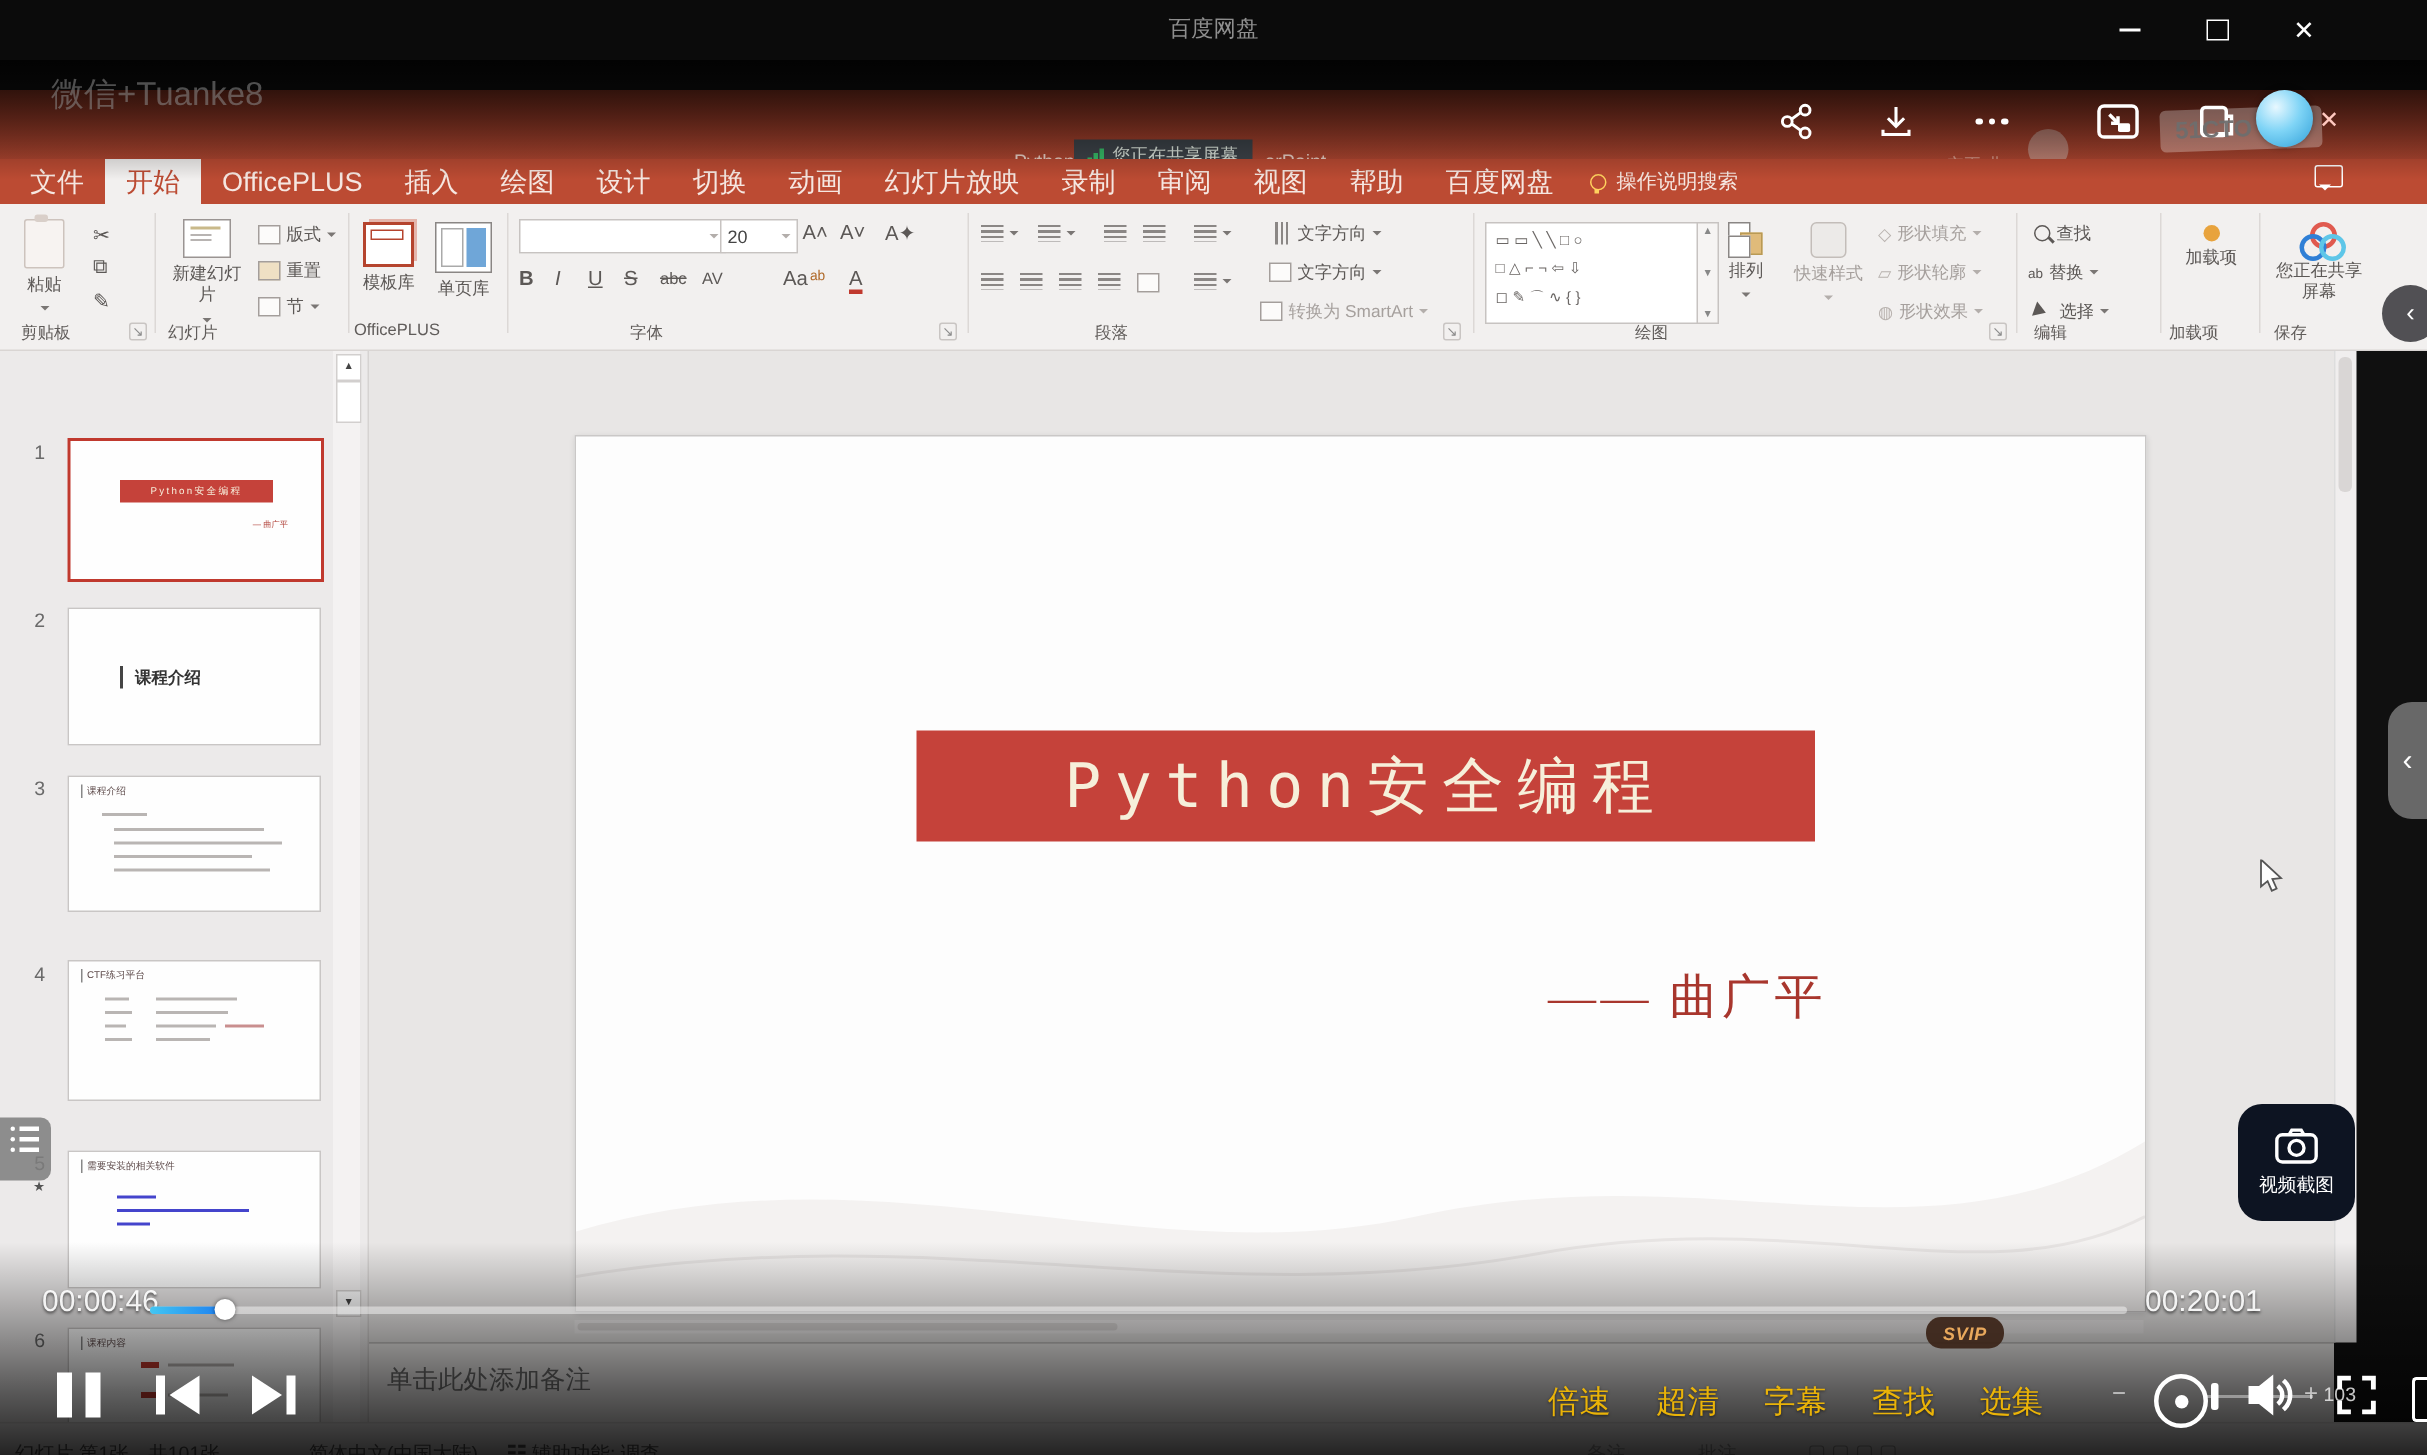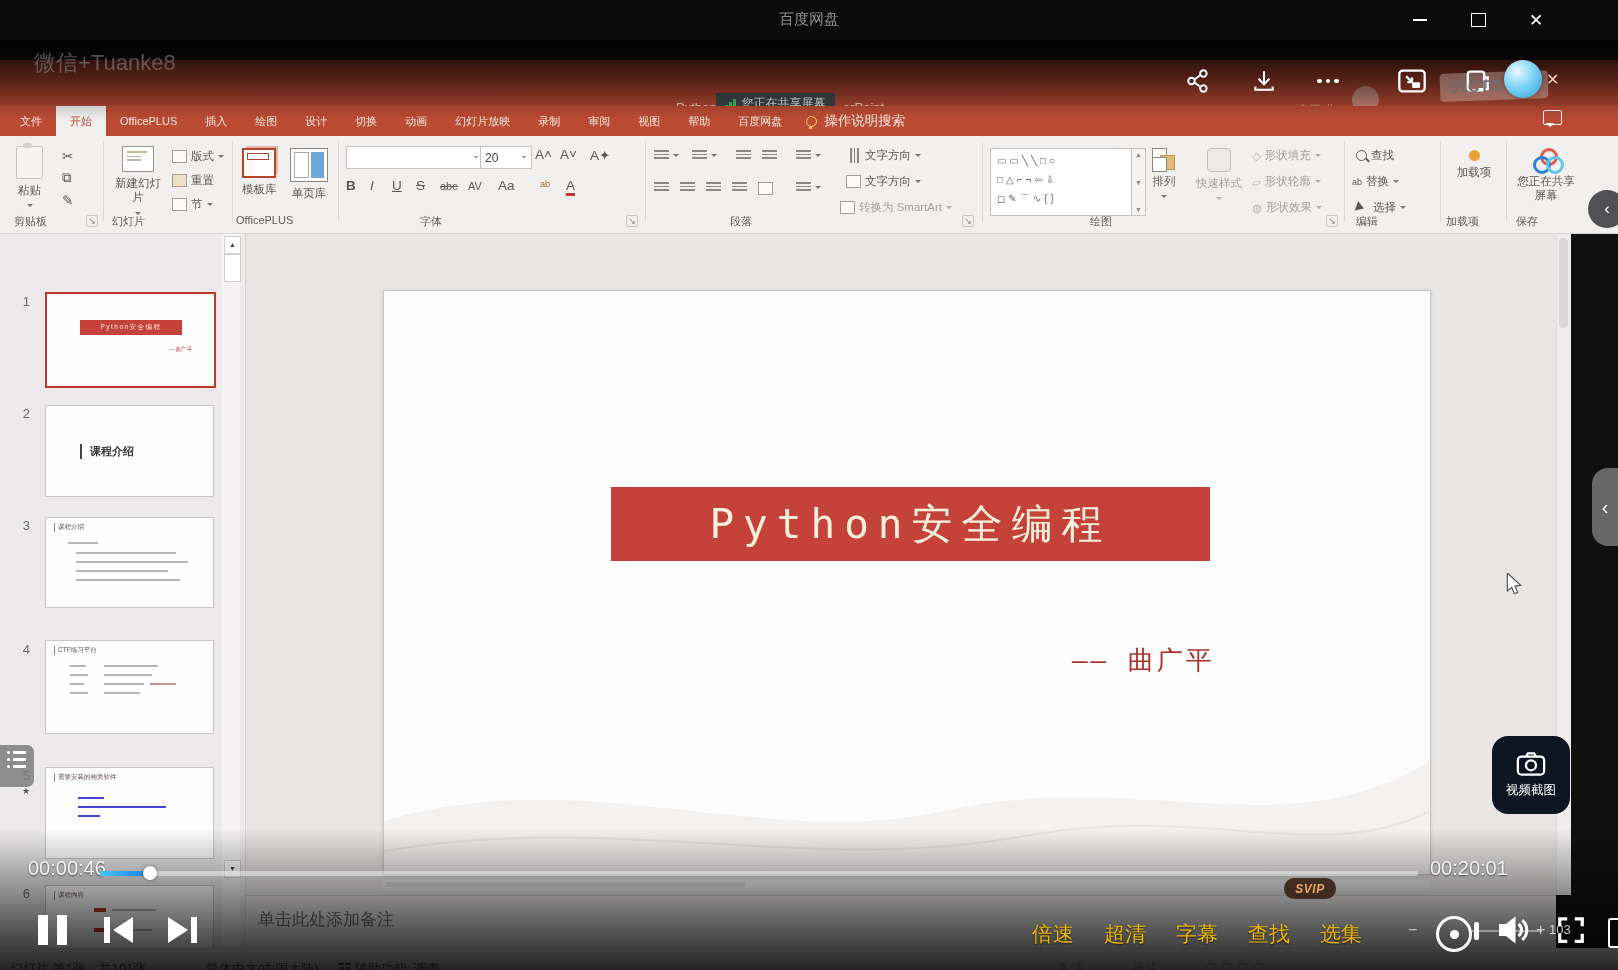--- a/index.html
+++ b/index.html
@@ -21,21 +21,21 @@
   #ppt-title-l{top:40px;left:676px;color:#ecd2c8;font-size:13px;}
   #ppt-title-r{top:40px;left:843px;color:#ecd2c8;font-size:13px;}
   #share-badge{top:33px;left:716px;height:21px;background:rgba(56,68,76,.95);color:#e3ece3;
     font-size:12px;display:flex;align-items:center;padding:0 9px;gap:6px;}
   .sigbars{display:inline-flex;align-items:flex-end;gap:1.5px;}
   .sigbars i{display:block;width:2.5px;background:#38c06a;}
   #acct-name{top:42px;left:1297px;color:rgba(250,220,210,.55);font-size:12px;}
   #acct-avatar{top:26px;left:1352px;width:27px;height:27px;border-radius:50%;background:rgba(215,205,200,.45);}
   
   #tabs{left:0;top:66px;width:1618px;height:30px;background:#bc4b33;display:flex;align-items:stretch;padding-left:6px;}
-  .tab{color:#f6e7e1;font-size:11px;padding:15px 14px;display:flex;align-items:center;cursor:pointer;white-space:nowrap;}
+  .tab{color:#f6e7e1;font-size:18px;padding:15px 14px;display:flex;align-items:center;cursor:pointer;white-space:nowrap;}
   .tab.active{background:#f2f0ef;color:#bc4b33;}
   #tellme{display:flex;align-items:center;gap:7px;color:#f6e7e1;font-size:13.5px;padding:0 10px;cursor:pointer;}
   .bulb{width:9px;height:9px;border:1.6px solid #ffd25e;border-radius:50%;position:relative;}
   .bulb:after{content:"";position:absolute;left:2.2px;top:9px;width:3px;height:3px;background:#ffd25e;}
   #ribbon-comment{top:70px;left:1543px;width:17px;height:13px;border:1.6px solid #fff;border-radius:2px;}
   #ribbon-comment:after{content:"";position:absolute;left:2px;top:12px;border:4px solid transparent;border-top-color:#fff;}
   
   #ribbon{left:0;top:96px;width:1618px;height:97px;background:#f2f0ef;border-bottom:1px solid #d9d5d3;}
   .gdiv{top:6px;width:1px;height:80px;background:#dcd8d6;}
   .glabel{top:78px;font-size:11px;color:#605c5a;}
@@ -85,21 +85,21 @@
   .tiny-title{position:absolute;left:8px;top:5px;color:#5d4a4a;font-size:6.5px;border-left:1.4px solid #888;padding-left:3px;white-space:nowrap;}
   .tiny-line{position:absolute;height:1.6px;background:#b9b5b3;}
   .tiny-line.blue{background:#4444cc;}
   .tiny-line.red{background:#c0392e;height:4px;}
   .vscroll{left:222px;top:194px;width:18px;height:716px;background:#f4f2f2;}
   .scr-btn{left:224px;width:15px;height:16px;background:#fff;border:1px solid #d2cfce;color:#444;font-size:7px;text-align:center;line-height:16px;cursor:pointer;}
   #canvas{left:246px;top:194px;width:1310px;height:661px;background:#e8e6e5;}
   #slide{left:137px;top:56px;width:1046px;height:583px;background:#fdfdfd;border:1px solid #cac8c7;box-shadow:0 1px 4px rgba(0,0,0,.12);position:absolute;overflow:hidden;}
   #banner{left:227px;top:196px;width:599px;height:74px;background:#c5423a;display:flex;align-items:center;justify-content:center;}
   #banner span{color:#f6efda;font-size:41px;letter-spacing:9px;font-family:"DejaVu Sans Mono","Liberation Sans",sans-serif;white-space:nowrap;}
-  #slide-author{left:688px;top:352px;color:#a8362d;font-size:26px;letter-spacing:3px;font-family:Liberation Mono, monospace;}
+  #slide-author{left:648px;top:352px;color:#a8362d;font-size:32px;letter-spacing:3px;font-family:Liberation Serif, serif;}
   #canvas-vscroll{left:1556px;top:194px;width:14px;height:661px;background:#f0eeee;border-left:1px solid #ddd;}
   #canvas-vscroll i{position:absolute;left:2px;top:4px;width:9px;height:90px;background:#d9d6d5;border-radius:4px;}
   #canvas-hscroll{left:383px;top:840px;width:1046px;height:9px;background:#f0eeee;}
   #canvas-hscroll i{position:absolute;left:2px;top:2px;width:360px;height:5px;background:#dcd9d8;border-radius:3px;}
   #notes{left:246px;top:855px;width:1310px;height:53px;background:#f0eeed;border-top:1px solid #d2cfce;}
   #notes .ph{left:12px;top:12px;color:#6d6d6d;font-size:17px;}
   #statusbar{left:0;top:908px;width:1618px;height:40px;background:#f0eeee;border-top:1px solid #dbd8d7;color:#5a5a5a;font-size:13px;}
   #statusbar .it{top:11px;white-space:nowrap;}
   .ghost{color:rgba(70,70,70,.45);}
   
@@ -278,21 +278,21 @@
         </div>
       <div class="abs fontfx" style="left:535px;top:11px">A˄</div>
       <div class="abs fontfx" style="left:560px;top:11px">A˅</div>
       <div class="abs fontfx" style="left:590px;top:11px">A✦</div>
       <div class="abs fontfx" style="left:346px;top:42px;font-weight:bold">B</div>
       <div class="abs fontfx" style="left:370px;top:42px;font-style:italic">I</div>
       <div class="abs fontfx" style="left:392px;top:42px;text-decoration:underline">U</div>
       <div class="abs fontfx" style="left:416px;top:42px;text-decoration:line-through">S</div>
       <div class="abs fontfx" style="left:440px;top:44px;font-size:11px;text-decoration:line-through">abc</div>
       <div class="abs fontfx" style="left:468px;top:44px;font-size:11px">AV</div>
-      <div class="abs fontfx" style="left:498px;top:42px">Aa</div>
+      <div class="abs fontfx" style="left:522px;top:42px">Aa</div>
       <div class="abs fontfx" style="left:540px;top:42px;color:#b06a2a">ᵃᵇ</div>
       <div class="abs fontfx" style="left:566px;top:42px;border-bottom:3px solid #c0392e">A</div>
       <div class="abs glabel" style="left:420px;width:140px">字体</div>
       <div class="abs launcher" style="left:626px">↘</div>
       <div class="abs gdiv" style="left:645px"></div>
 
       <div class="abs smallrow" style="left:654px;top:14px">
           <span class="lines-ic"></span>
           <span class="caret"></span>
         </div>

